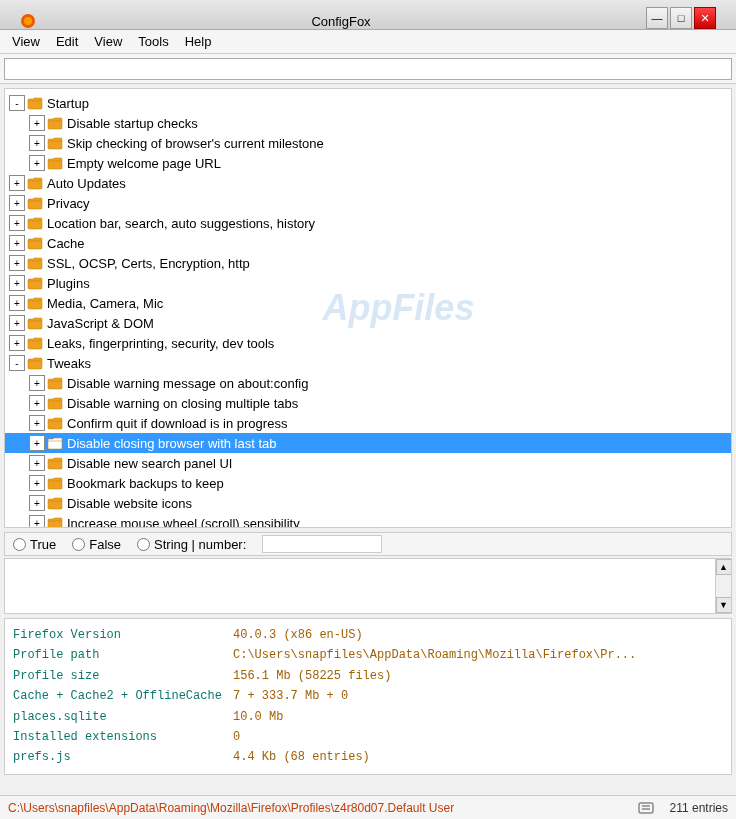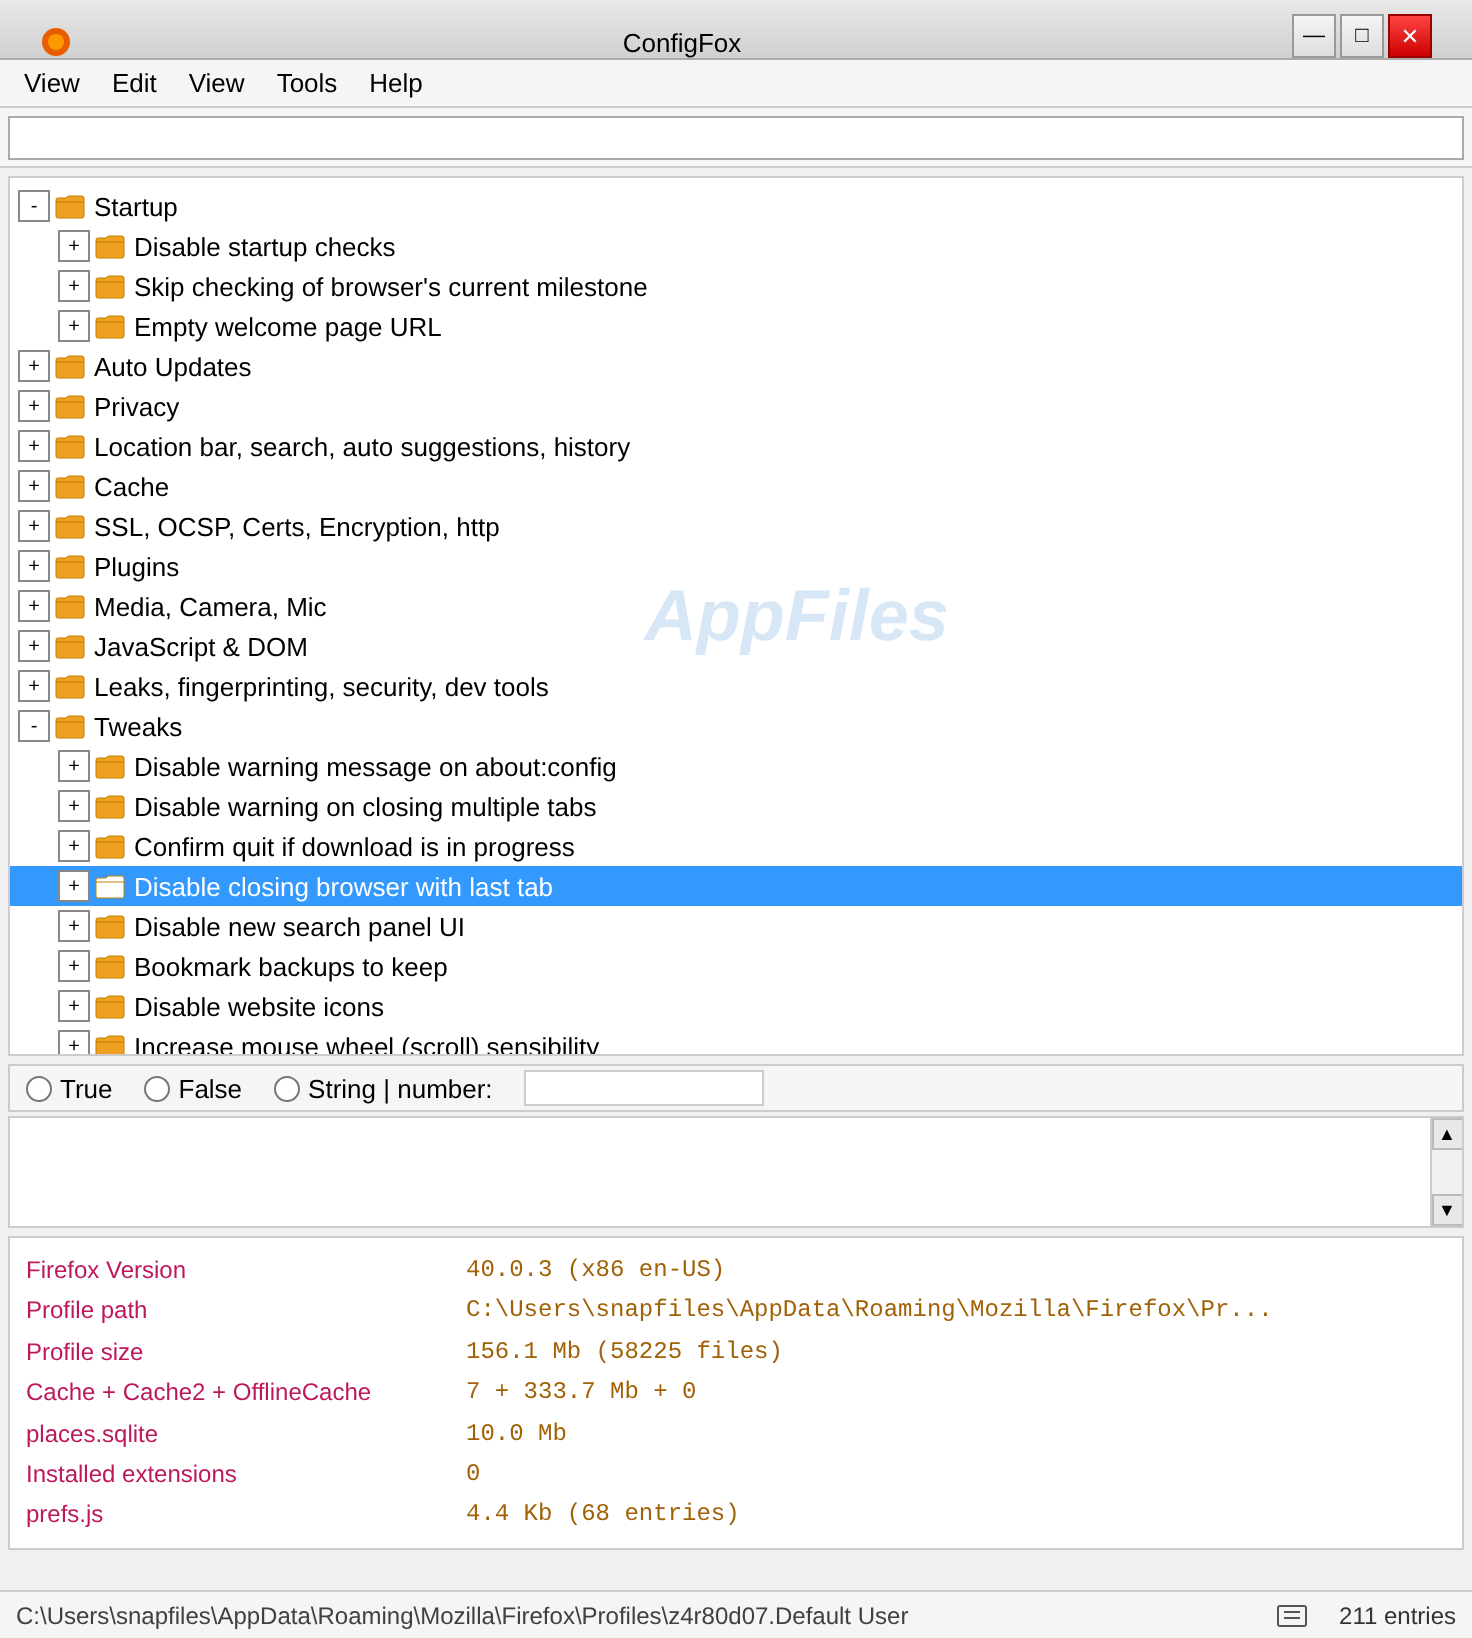--- a/index.html
+++ b/index.html
@@ -256,40 +256,41 @@
       margin-top: 2px;
       padding: 6px 8px;
       font-size: 12px;
       line-height: 1.7;
     }
     .info-row {
       display: flex;
     }
     .info-label {
       width: 220px;
-      color: #be185d;
+      color: #0f766e;
       flex-shrink: 0;
+      font-family: Liberation Mono, monospace;
     }
     .info-value {
       color: #a16207;
       font-family: Liberation Mono, monospace;
     }
 
     
     .status-bar {
       height: 24px;
       background: #f5f5f5;
       border-top: 1px solid #ccc;
       display: flex;
       align-items: center;
       justify-content: space-between;
       padding: 0 8px;
       font-size: 12px;
     }
-    .status-left { color: #404040; }
+    .status-left { color: #c2410c; }
     .status-right { color: #333; }
   </style>
 </head>
 <body>
 
 <div class="title-bar">
   <div class="title-bar-icon">
     <svg width="16" height="16" viewBox="0 0 16 16">
       <circle cx="8" cy="8" r="7" fill="#e85d00"></circle>
       <circle cx="8" cy="8" r="4" fill="#ff9900"></circle>

